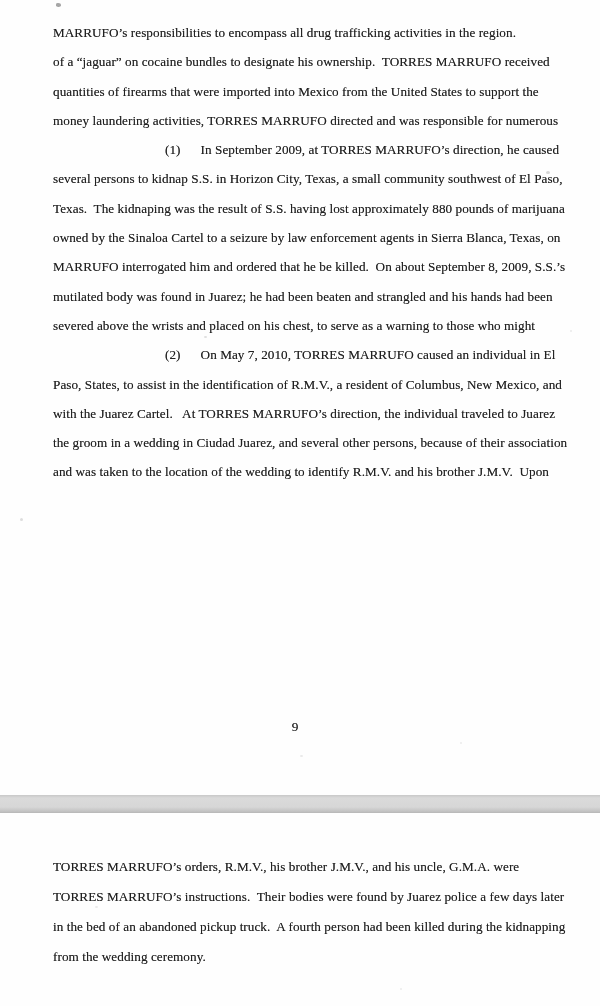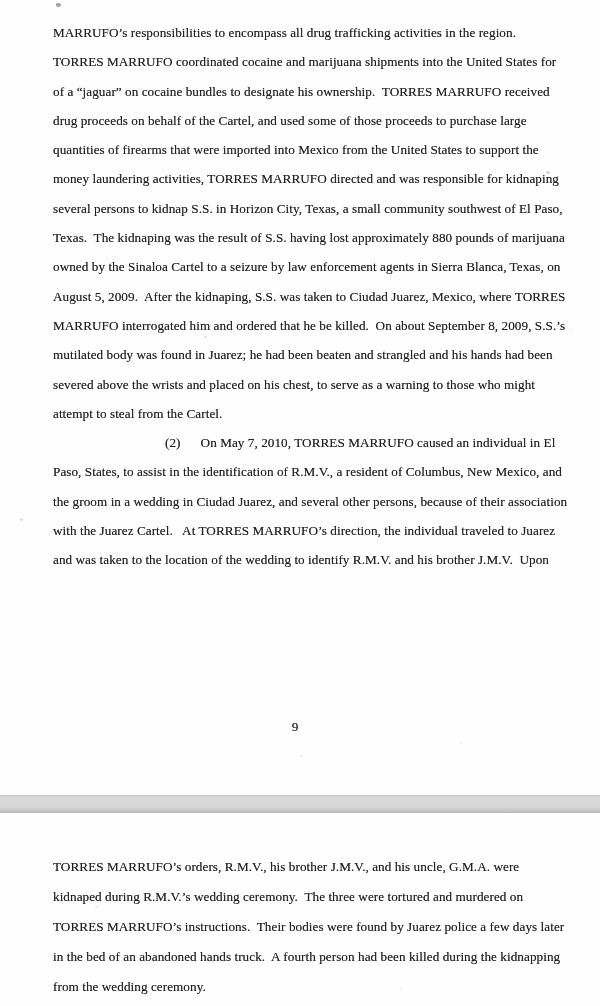--- a/index.html
+++ b/index.html
@@ -69,50 +69,46 @@
   }
 </style>
 </head>
 <body>
 
 <div class="viewer">
 
   <div class="page page-1">
     <div class="text-block tb-1">
       <div class="line">MARRUFO’s responsibilities to encompass all drug trafficking activities in the region.</div>
-      <div class="line">TORRES MARRUFO coordinated cocaine and marijuana shipments into the United States for</div>
       <div class="line">of a “jaguar” on cocaine bundles to designate his ownership.  TORRES MARRUFO received</div>
-      <div class="line">drug proceeds on behalf of the Cartel, and used some of those proceeds to purchase large</div>
       <div class="line">quantities of firearms that were imported into Mexico from the United States to support the</div>
-      <div class="line">money laundering activities, TORRES MARRUFO directed and was responsible for kidnaping</div>
+      <div class="line">money laundering activities, TORRES MARRUFO directed and was responsible for numerous</div>
+      <div class="line tab">(1)      In September 2009, at TORRES MARRUFO’s direction, he caused</div>
       <div class="line">several persons to kidnap S.S. in Horizon City, Texas, a small community southwest of El Paso,</div>
       <div class="line">Texas.  The kidnaping was the result of S.S. having lost approximately 880 pounds of marijuana</div>
       <div class="line">owned by the Sinaloa Cartel to a seizure by law enforcement agents in Sierra Blanca, Texas, on</div>
-      <div class="line">August 5, 2009.  After the kidnaping, S.S. was taken to Ciudad Juarez, Mexico, where TORRES</div>
       <div class="line">MARRUFO interrogated him and ordered that he be killed.  On about September 8, 2009, S.S.’s</div>
       <div class="line">mutilated body was found in Juarez; he had been beaten and strangled and his hands had been</div>
       <div class="line">severed above the wrists and placed on his chest, to serve as a warning to those who might</div>
-      <div class="line">attempt to steal from the Cartel.</div>
       <div class="line tab">(2)      On May 7, 2010, TORRES MARRUFO caused an individual in El</div>
       <div class="line">Paso, States, to assist in the identification of R.M.V., a resident of Columbus, New Mexico, and</div>
+      <div class="line">with the Juarez Cartel.   At TORRES MARRUFO’s direction, the individual traveled to Juarez</div>
       <div class="line">the groom in a wedding in Ciudad Juarez, and several other persons, because of their association</div>
-      <div class="line">with the Juarez Cartel.   At TORRES MARRUFO’s direction, the individual traveled to Juarez</div>
       <div class="line">and was taken to the location of the wedding to identify R.M.V. and his brother J.M.V.  Upon</div>
     </div>
     <div class="page-number-row">9</div>
   </div>
 
   <div class="page-separator"></div>
 
   <div class="page page-2">
     <div class="text-block tb-2">
       <div class="line">TORRES MARRUFO’s orders, R.M.V., his brother J.M.V., and his uncle, G.M.A. were</div>
-      <div class="line">kidnaped during R.M.V.’s wedding ceremony.  The three were tortured and murdered on</div>
       <div class="line">TORRES MARRUFO’s instructions.  Their bodies were found by Juarez police a few days later</div>
-      <div class="line">in the bed of an abandoned hands truck.  A fourth person had been killed during the kidnapping</div>
+      <div class="line">in the bed of an abandoned pickup truck.  A fourth person had been killed during the kidnapping</div>
       <div class="line">from the wedding ceremony.</div>
     </div>
   </div>
 
   <div class="speckle" style="left:56px; top:3px; width:5px; height:4px; background:rgba(60,60,60,0.45); border-radius:40% 60% 50% 50%;"></div>
   <div class="speckle" style="left:546px; top:171px; width:4px; height:3px; background:rgba(90,90,90,0.25);"></div>
   <div class="speckle" style="left:20px; top:518px; width:3px; height:3px; background:rgba(90,90,90,0.20);"></div>
   <div class="speckle" style="left:204px; top:336px; width:3px; height:2px; background:rgba(100,100,100,0.20);"></div>
   <div class="speckle" style="left:530px; top:62px; width:2px; height:2px; background:rgba(100,100,100,0.15);"></div>
   <div class="speckle" style="left:300px; top:755px; width:3px; height:2px; background:rgba(110,110,110,0.15);"></div>

